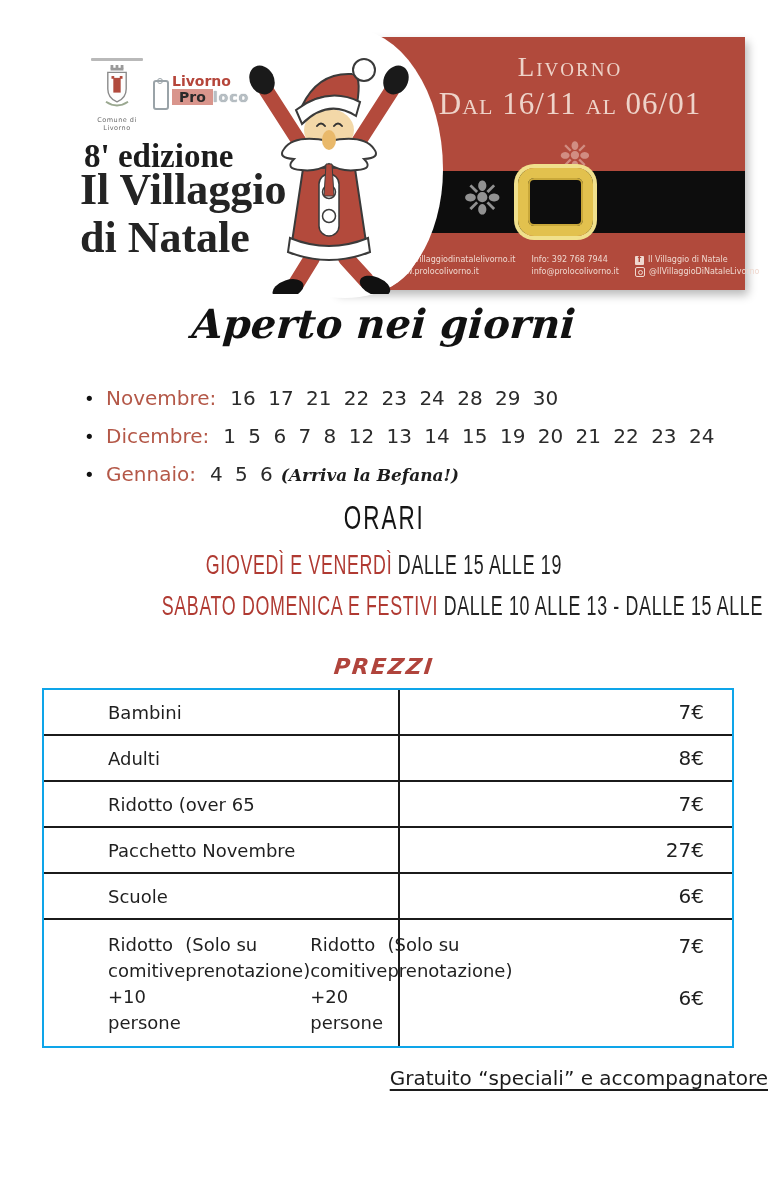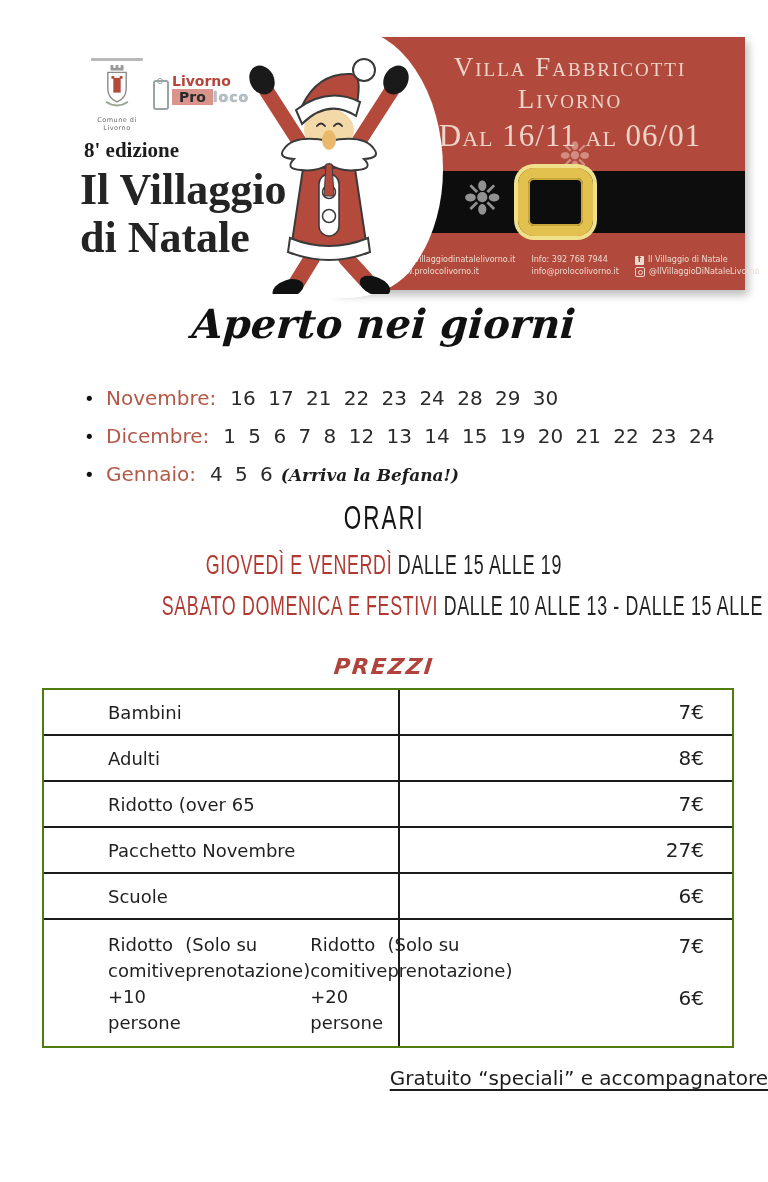--- a/index.html
+++ b/index.html
@@ -42,21 +42,21 @@
   .comune-caption{font-size:6.5px;color:#6b6b6b;letter-spacing:0.5px;margin-top:1px;}
   .proloco{position:absolute;left:153px;top:74px;display:flex;align-items:flex-start;gap:3px;}
   .proloco-icon{width:12px;height:26px;border:2px solid #9aa3a8;border-radius:3px;margin-top:6px;position:relative;}
   .proloco-icon::after{content:"";position:absolute;left:2px;top:-4px;width:4px;height:4px;border:1.5px solid #9aa3a8;border-radius:50%;}
   .pl-livorno{display:block;color:#b5453a;font-weight:bold;font-size:14px;line-height:15px;}
   .pl-row{display:block;line-height:15px;}
   .pl-pro{color:#2a2a2a;font-weight:bold;font-size:14px;background:#d9958c;padding:0 7px;}
   .pl-loco{color:#b7bfc4;font-weight:bold;font-size:14px;text-shadow:0 0 1px #7a858c;letter-spacing:1px;}
 
   .edition{position:absolute;left:84px;top:138px;font-family:"Liberation Serif",serif;
-           font-weight:700;font-size:21px;color:#1c1c1c;}
+           font-weight:700;font-size:33px;color:#1c1c1c;}
   .title1{position:absolute;left:80px;top:164px;font-family:"Liberation Serif",serif;
           font-weight:600;font-size:44px;color:#242424;}
   .title2{position:absolute;left:80px;top:212px;font-family:"Liberation Serif",serif;
           font-weight:600;font-size:44px;color:#242424;}
 
   
   .aperto{position:absolute;left:0;top:300px;width:768px;text-align:center;}
   .aperto span{display:inline-block;font-family:"DejaVu Serif",serif;font-style:italic;font-weight:700;
                font-size:40px;color:#111;transform:skewX(-4deg);}
   .days-list{position:absolute;left:84px;top:386px;}
@@ -75,21 +75,21 @@
   .orari-h .cond{font-size:34px;font-weight:500;letter-spacing:3px;color:#151515;}
   .orari-l1{top:550px;}
   .orari-l2{top:591px;}
   .orari-l1 .cond,.orari-l2 .cond{font-size:27px;font-weight:500;letter-spacing:1px;color:#222;}
   .orari-red{color:#b03a32;}
 
   
   .prezzi-h{top:654px;}
   .prezzi-h span{display:inline-block;font-style:italic;font-weight:700;font-size:22px;
                  letter-spacing:2px;color:#b0443c;transform:skewX(-6deg);}
-  .price-table{position:absolute;left:42px;top:688px;width:688px;border:2px solid #4d7c0f;}
+  .price-table{position:absolute;left:42px;top:688px;width:688px;border:2px solid #0ea5e9;}
   .p-row{display:flex;border-bottom:2px solid #1b1b1b;height:44px;}
   .p-row:last-child{border-bottom:none;}
   .p-label{width:356px;border-right:2px solid #1b1b1b;display:flex;align-items:center;
            padding-left:64px;box-sizing:border-box;font-size:18px;}
   .p-price{flex:1;display:flex;align-items:center;justify-content:flex-end;
            padding-right:28px;font-size:20px;}
   .p-group{height:126px;}
   .p-group .p-label{flex-direction:row;align-items:flex-start;justify-content:flex-start;
                     padding-top:12px;line-height:26px;}
   .p-group .p-price{position:relative;padding:0;}
@@ -101,21 +101,20 @@
 </style>
 </head>
 <body>
 
 <div class="page">
 
   <div class="banner">
 
     <div class="red-panel">
       <div class="venue">
-        <div class="venue-line1">Villa Fabbricotti</div>
         <div class="venue-line2">Livorno</div>
         <div class="venue-line3">Dal 16/11 al 06/01</div>
       </div>
 
       <div class="belt"></div>
       <div class="snowflake1">❉</div>
       <div class="snowflake2">❉</div>
       <div class="buckle"></div>
 
       <div class="contacts">

